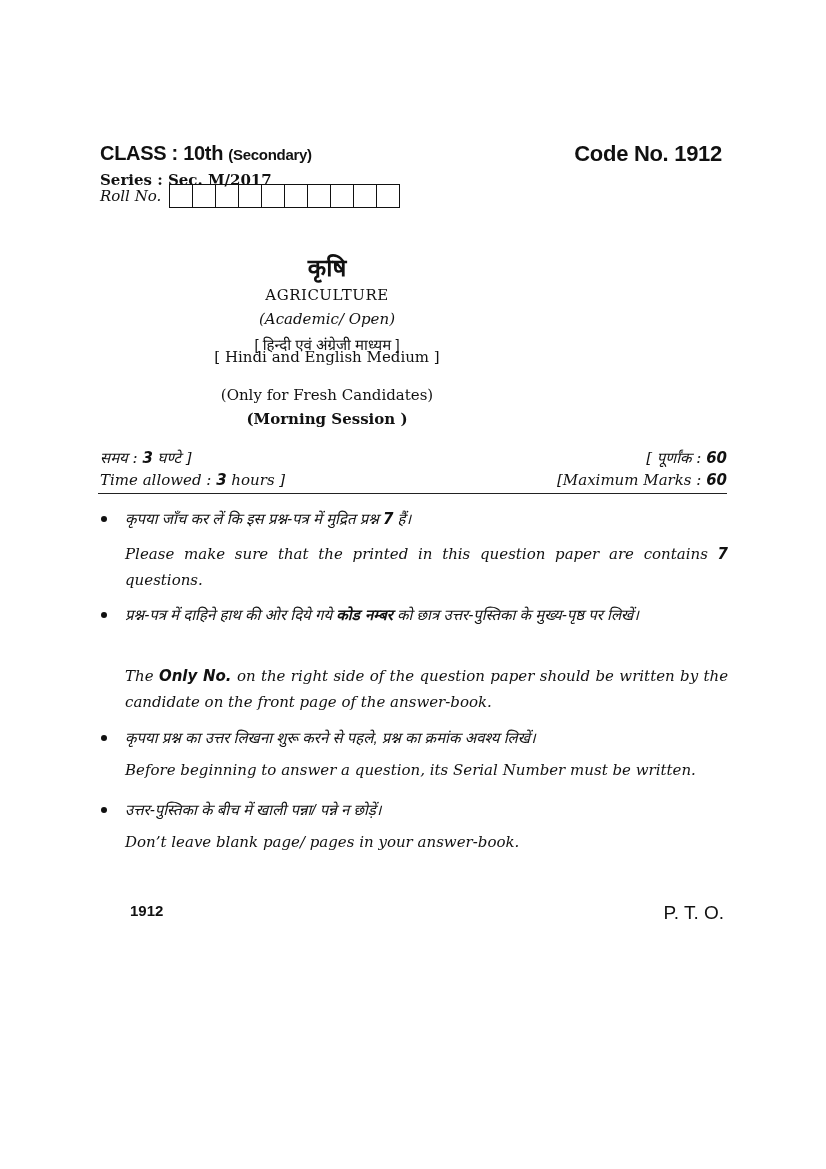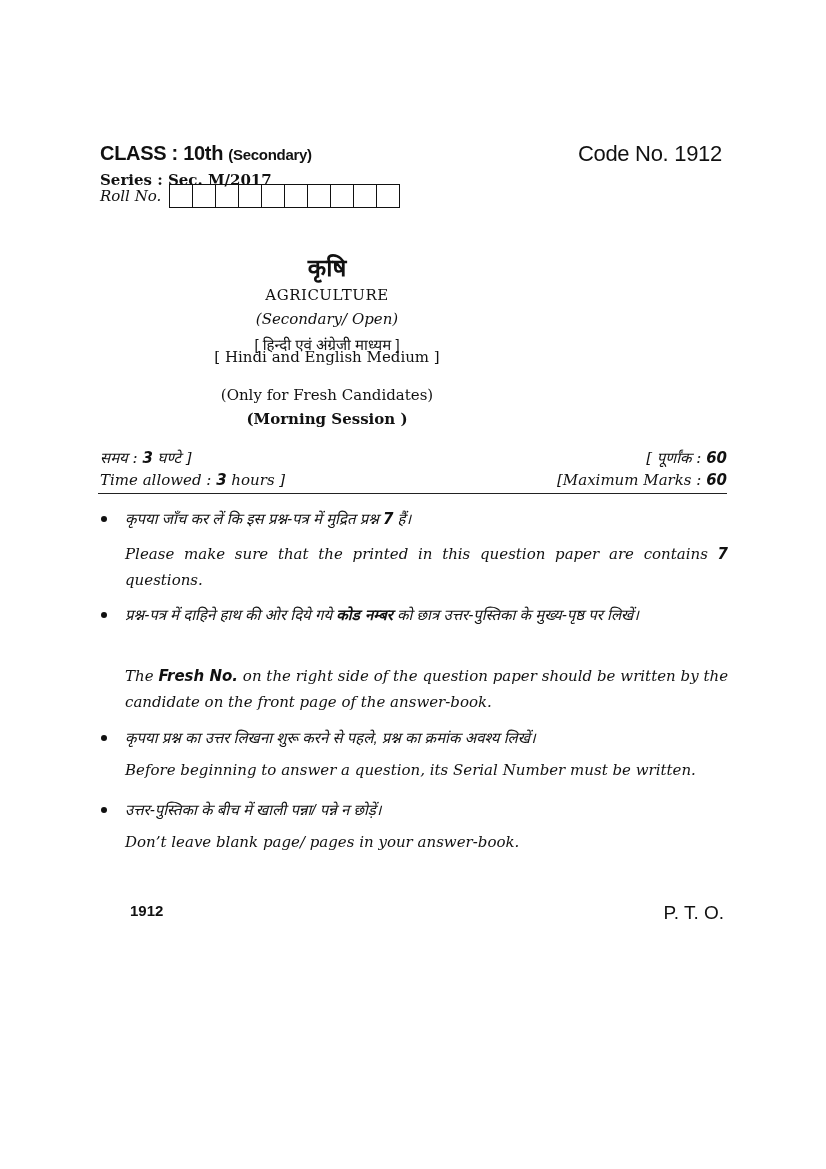--- a/index.html
+++ b/index.html
@@ -4,21 +4,21 @@
 <style>
   html, body { margin: 0; padding: 0; background: #ffffff; }
   body { width: 826px; height: 1169px; position: relative; overflow: hidden; color: #111; }
   .abs { position: absolute; }
   .sans { font-family: "Liberation Sans", "DejaVu Sans", sans-serif; }
   .serif { font-family: "DejaVu Serif", "Liberation Serif", serif; }
   .it { font-style: italic; }
 
   #class-line { left: 100px; top: 142px; font-size: 20px; font-weight: bold; letter-spacing: -0.3px; }
   #class-line .sub { font-size: 15px; }
-  #code-no { right: 104px; top: 141px; font-size: 22px; font-weight: normal; letter-spacing: -0.3px; }
+  #code-no { right: 104px; top: 141px; font-size: 22px; font-weight: bold; letter-spacing: -0.3px; }
   #series { left: 100px; top: 171px; font-size: 15px; font-weight: bold; }
 
   #roll { left: 100px; top: 184px; display: flex; align-items: center; justify-content: flex-end; }
   #roll .lbl { font-size: 15px; margin-right: 8px; }
   #roll-boxes { display: flex; border: 1.5px solid #111; height: 22px; }
   .rbox { width: 22px; height: 22px; border-right: 1.5px solid #111; }
   .rbox:last-child { border-right: none; }
 
   .center { left: 0; width: 654px; text-align: center; }
   #hindi-title { top: 250px; font-size: 24px; font-weight: bold; }
@@ -64,21 +64,21 @@
     <div class="rbox"></div>
     <div class="rbox"></div>
     <div class="rbox"></div>
     <div class="rbox"></div>
     <div class="rbox"></div>
   </div>
 </div>
 
 <div id="hindi-title" class="abs center sans">कृषि</div>
 <div id="eng-title" class="abs center serif">AGRICULTURE</div>
-<div id="academic" class="abs center serif it">(Secondary/ Open)</div>
+<div id="academic" class="abs center serif it">(Academic/ Open)</div>
 <div id="hindi-medium" class="abs center sans">[ हिन्दी एवं अंग्रेजी माध्यम ]</div>
 <div id="eng-medium" class="abs center serif">[ Hindi and English Medium ]</div>
 <div id="fresh" class="abs center serif">(Only for Fresh Candidates)</div>
 <div id="session" class="abs center serif">(Morning Session )</div>
 
 <div id="meta-hi" class="abs meta-row serif it">
   <span><span>समय : </span><b>3</b><span> घण्टे ]</span></span>
   <span><span>[ पूर्णांक : </span><b>60</b></span>
 </div>
 <div id="meta-en" class="abs meta-row serif it">
@@ -93,21 +93,21 @@
 </div>
 <div class="abs para serif it justify" style="top:541px;">
   <span>Please make sure that the printed in this question paper are contains </span><b>7</b><span> questions.</span>
 </div>
 
 <div class="abs bullet" style="top:612px;"></div>
 <div class="abs para sans it justify" style="top:602px;">
   <span>प्रश्न-पत्र में दाहिने हाथ की ओर दिये गये </span><b>कोड नम्बर</b><span> को छात्र उत्तर-पुस्तिका के मुख्य-पृष्ठ पर लिखें।</span>
 </div>
 <div class="abs para serif it justify" style="top:663px;">
-  <span>The </span><b>Fresh No.</b><span> on the right side of the question paper should be written by the candidate on the front page of the answer-book.</span>
+  <span>The </span><b>Only No.</b><span> on the right side of the question paper should be written by the candidate on the front page of the answer-book.</span>
 </div>
 
 <div class="abs bullet" style="top:735px;"></div>
 <div class="abs para sans it" style="top:725px;">कृपया प्रश्न का उत्तर लिखना शुरू करने से पहले, प्रश्न का क्रमांक अवश्य लिखें।</div>
 <div class="abs para serif it" style="top:757px;">Before beginning to answer a question, its Serial Number must be written.</div>
 
 <div class="abs bullet" style="top:807px;"></div>
 <div class="abs para sans it" style="top:797px;">उत्तर-पुस्तिका के बीच में खाली पन्ना/ पन्ने न छोड़ें।</div>
 <div class="abs para serif it" style="top:829px;">Don’t leave blank page/ pages in your answer-book.</div>
 

